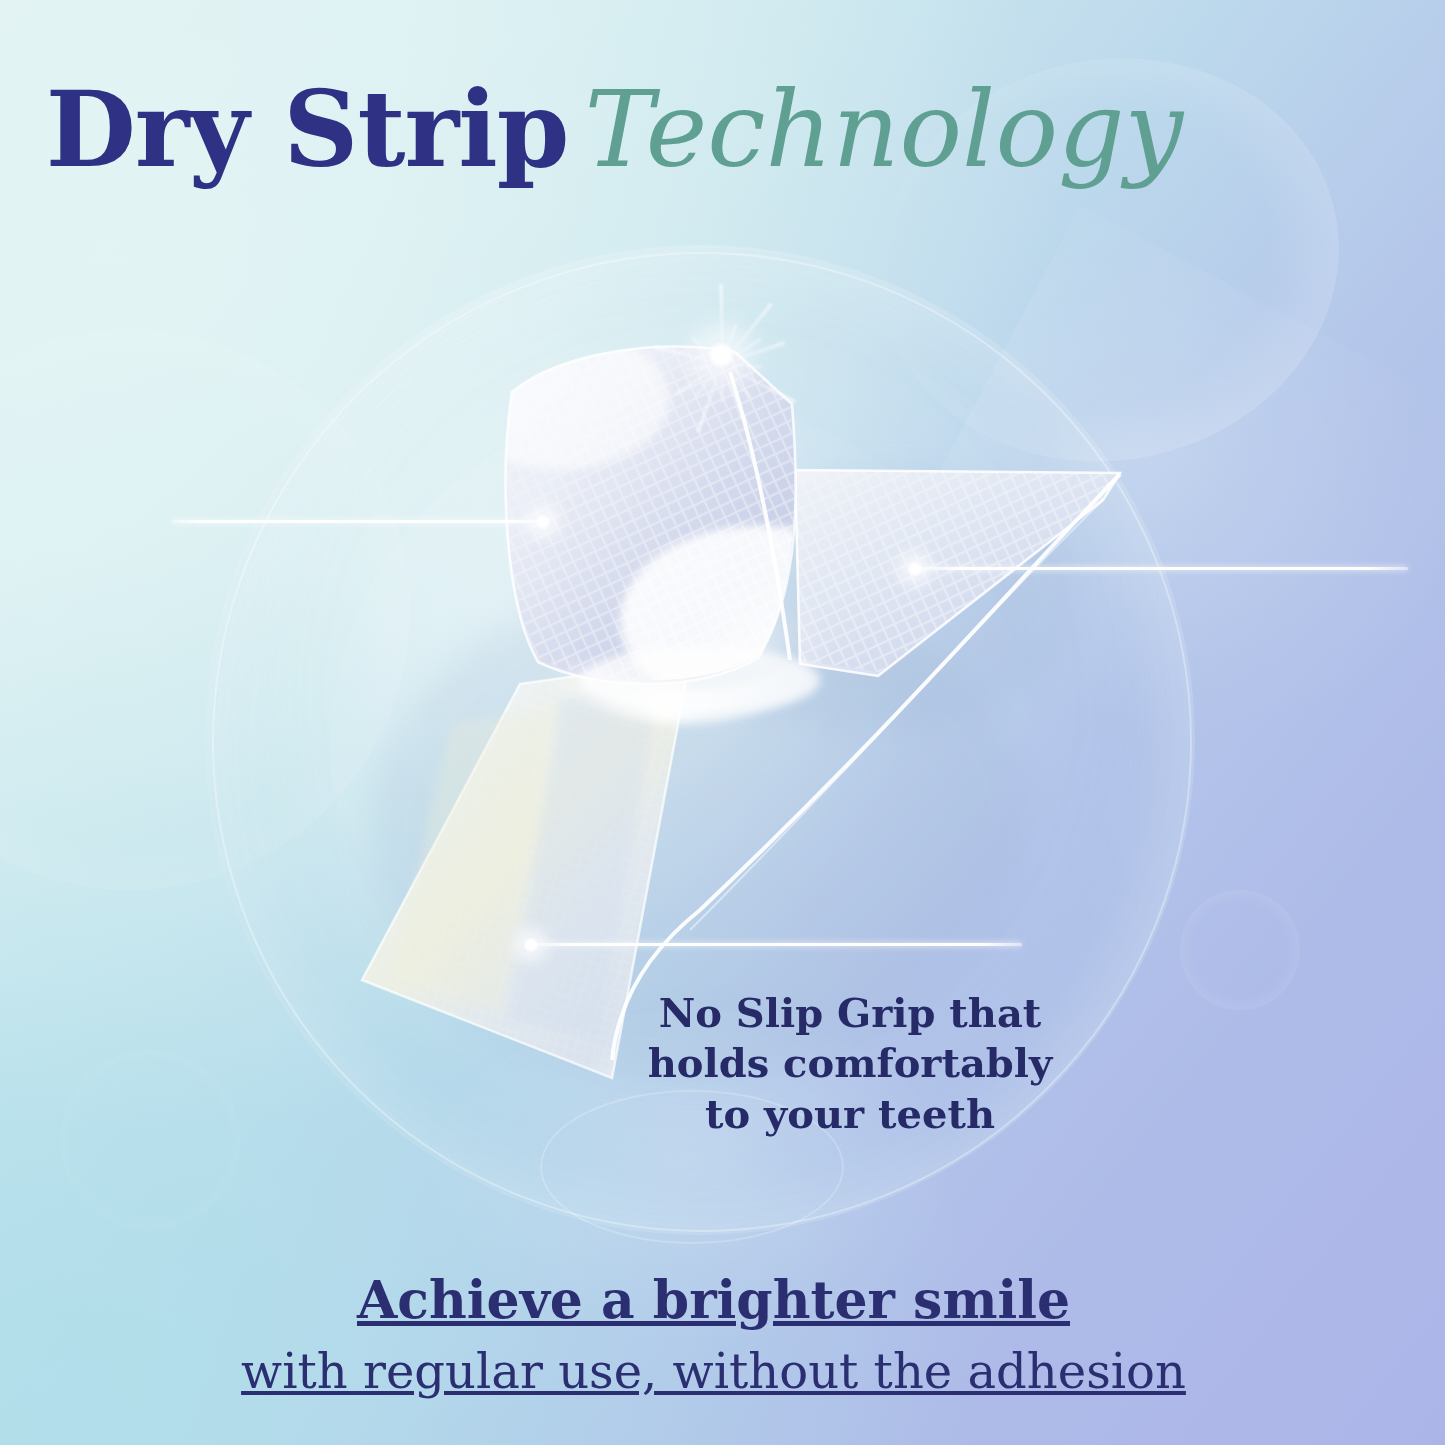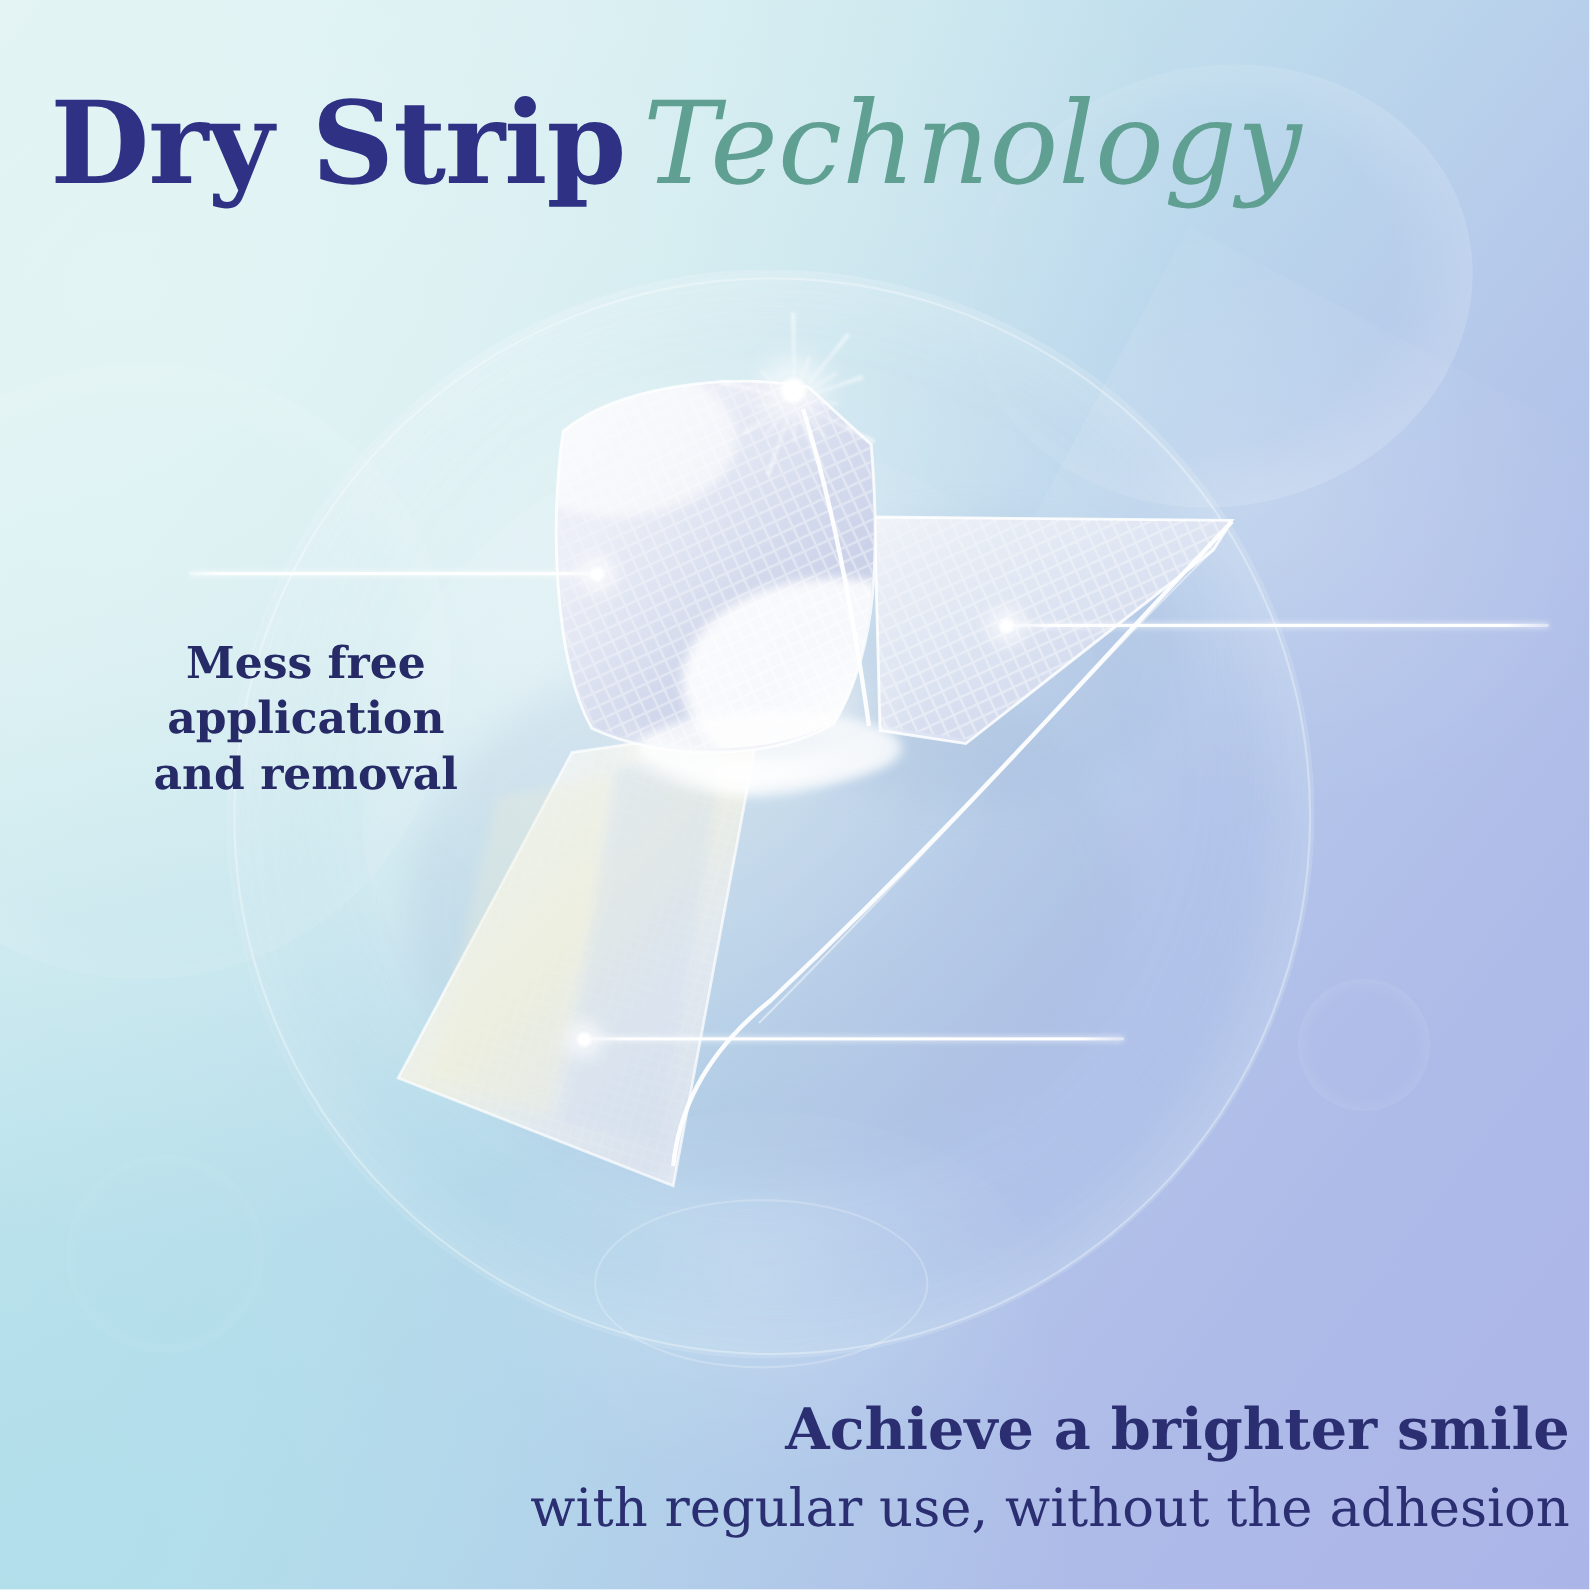--- a/index.html
+++ b/index.html
@@ -150,24 +150,25 @@
     position: absolute; left: 68px; top: 68px; width: 30px; height: 30px;
     border-radius: 50%;
     background: radial-gradient(circle, #ffffff 0%, #ffffff 40%, rgba(255,255,255,0.55) 62%, rgba(255,255,255,0) 100%);
     box-shadow: 0 0 26px 14px rgba(255,255,255,0.65);
   }
 
   
   .tagline {
     position: absolute;
     left: 0; width: 1427px;
-    text-align: right;
+    text-align: center;
     color: #2b2f72;
     font-family: "DejaVu Serif", "Liberation Serif", serif;
     white-space: nowrap;
+    text-decoration: underline;
   }
   .tagline-main  { top: 1269px; font-size: 52px; font-weight: bold; letter-spacing: 0px; }
   .tagline-sub   { top: 1343px; font-size: 48px; font-weight: normal; }
 </style>
 </head>
 <body>
 
 <div id="stage">
 
   <div class="bubble bubble-left"></div>
@@ -336,20 +337,20 @@
 
   <div class="lead-line lead-line-left"></div>
   <div class="glow-dot  glow-dot-left"></div>
 
   <div class="lead-line lead-line-right"></div>
   <div class="glow-dot  glow-dot-right"></div>
 
   <div class="lead-line lead-line-bottom"></div>
   <div class="glow-dot  glow-dot-bottom"></div>
 
-  <div class="callout callout-left">Mess free
-application
-and removal</div>
+  <div class="callout callout-bottom">No Slip Grip that
+holds comfortably
+to your teeth</div>
 
   <div class="tagline tagline-main">Achieve a brighter smile</div>
   <div class="tagline tagline-sub">with regular use, without the adhesion</div>
 
 </div>
 
 </body></html>

